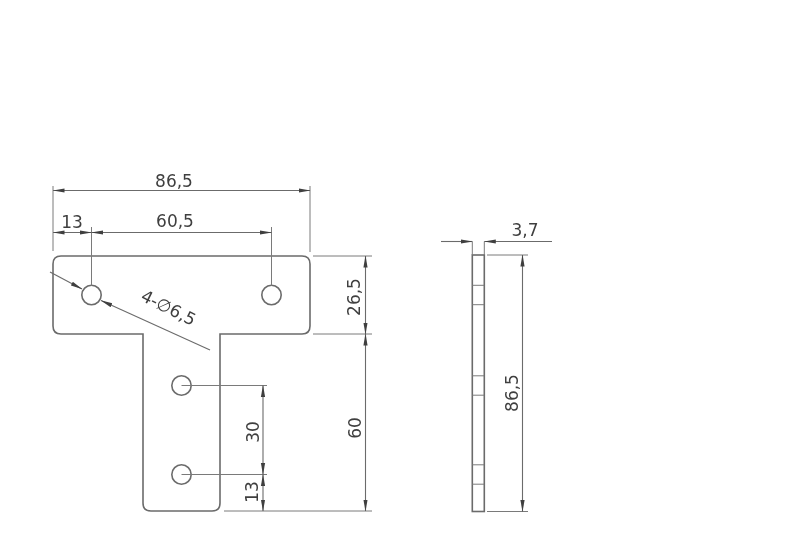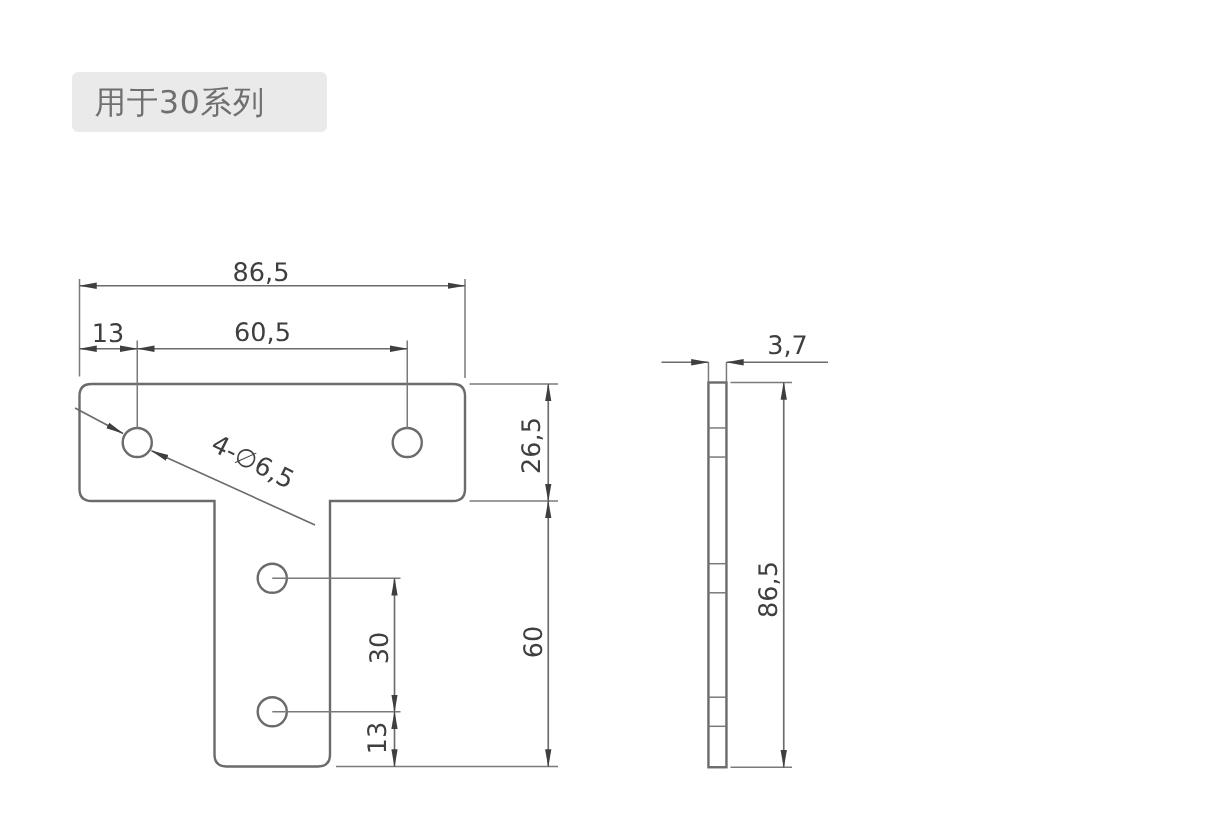--- a/index.html
+++ b/index.html
@@ -18,23 +18,20 @@
   .dl{fill:none;stroke:#6b6b6b;stroke-width:1.1px;}
   .xl{fill:none;stroke:#7a7a7a;stroke-width:1px;}
   .dt{font-size:17px;fill:#3f3f3f;}
   .arw{fill:#3f3f3f;}
 </style>
 </head>
 <body>
 
 <div class="canvas">
 
-  <div class="series-badge">
-    <span>用于30系列</span>
-  </div>
 
   <svg width="804" height="557" viewBox="0 0 804 557">
     <defs>
       <marker id="arw" viewBox="0 0 12 6" refX="11.5" refY="3" markerWidth="12" markerHeight="6" markerUnits="userSpaceOnUse" orient="auto-start-reverse">
         <path class="arw" d="M12,3 L0,0.9 L0,5.1 Z"></path>
       </marker>
     </defs>
 
     <g>
 

